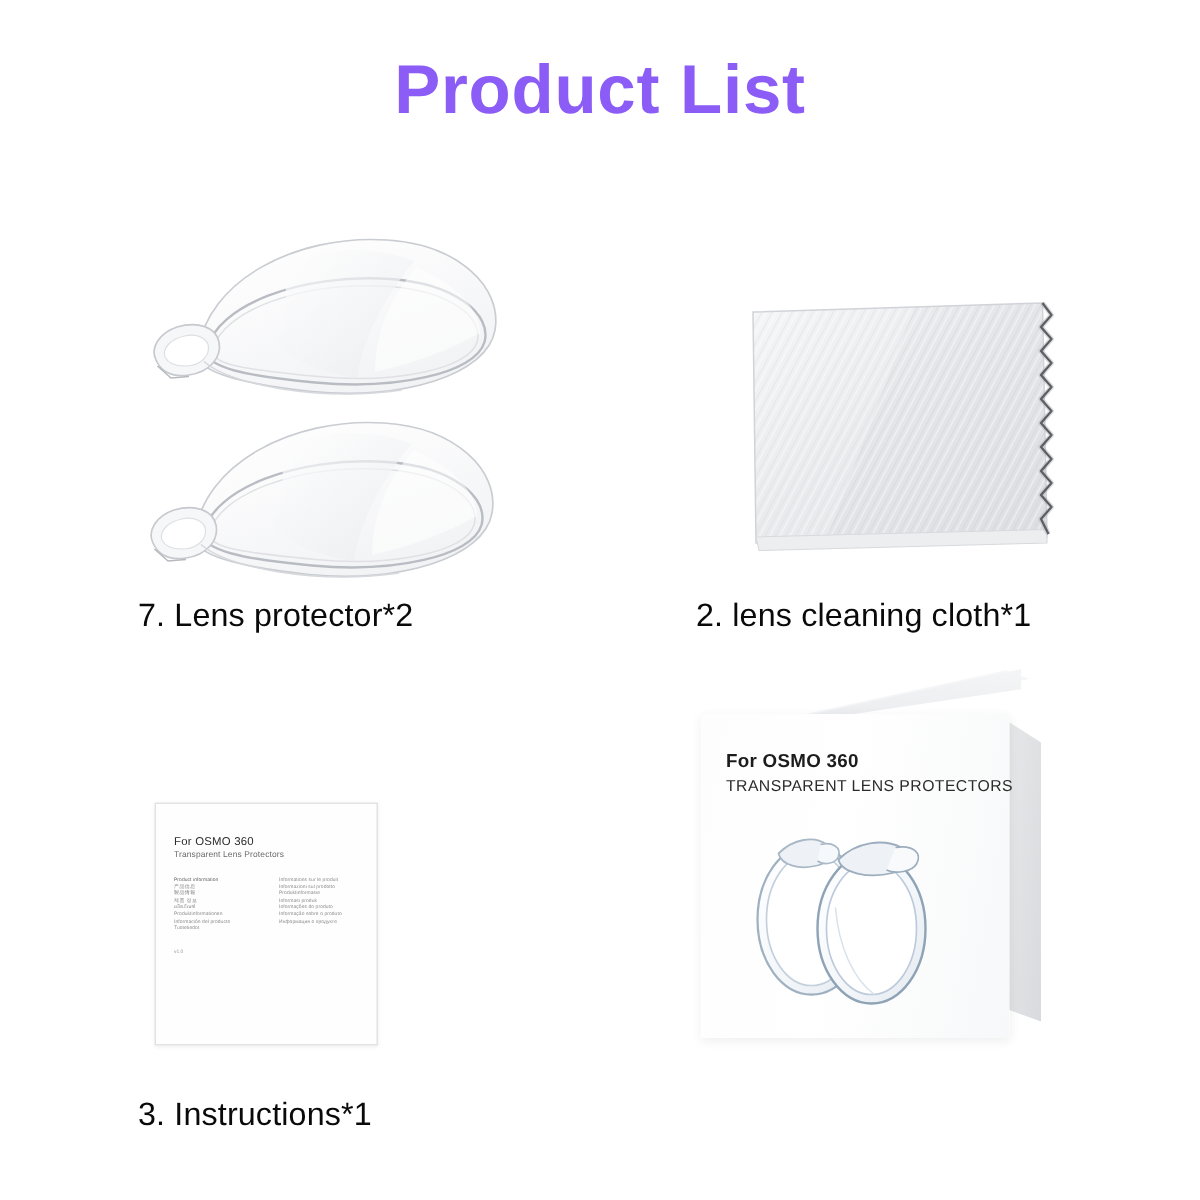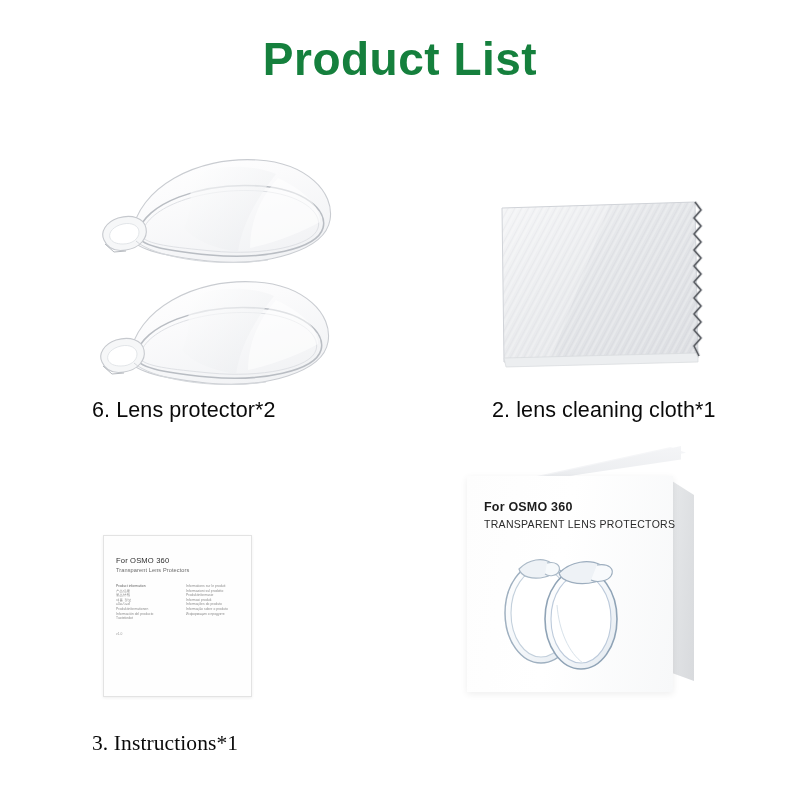--- a/index.html
+++ b/index.html
@@ -25,21 +25,21 @@
   
   .page-title {
     position: absolute;
     top: 34px;
     left: 0;
     width: 800px;
     text-align: center;
     font-size: 46px;
     font-weight: bold;
     letter-spacing: 0.5px;
-    color: #15803d;
+    color: #8b5cf6;
     line-height: 1.1;
   }
 
   
   .cell {
     position: absolute;
   }
   .cell-label {
     position: absolute;
     font-size: 21.5px;
@@ -241,21 +241,21 @@
         <path d="M96 28 C 126 16, 160 16, 184 26 C 162 54, 150 78, 146 104 C 120 100, 102 92, 92 80 C 100 62, 100 44, 96 28 Z" fill="url(#sheenB)" opacity="0.75"></path>
         <path d="M186 30 C 212 42, 228 58, 228 74 C 210 84, 186 94, 158 100 C 158 74, 168 50, 186 30 Z" fill="#ffffff" opacity="0.55"></path>
         <path d="M12 92 C 8 84, 14 74, 26 70 C 40 66, 52 70, 54 80 C 56 90, 48 100, 34 102 C 22 104, 15 99, 12 92 Z" fill="#f6f7f8" stroke="#c6c9ce" stroke-width="1.1"></path>
         <path d="M18 90 C 16 84, 22 78, 31 76 C 40 74, 47 78, 47 84 C 47 91, 40 96, 31 96 C 24 96, 20 94, 18 90 Z" fill="#ffffff" stroke="#dcdfe3" stroke-width="0.8"></path>
         <path d="M13 96 L 22 104 L 34 103" fill="none" stroke="#b6babf" stroke-width="1"></path>
         <path d="M44 93 C 60 108, 120 120, 176 112" fill="none" stroke="#d5d8dc" stroke-width="1"></path>
       </svg>
     </div>
 
   </div>
-  <div class="cell-label" style="left:92px; top:398px;">6. Lens protector*2</div>
+  <div class="cell-label" style="left:92px; top:398px;">7. Lens protector*2</div>
 
   <div class="cell cloth-area">
     <svg width="250" height="185" viewBox="0 0 250 185">
       <defs>
         <linearGradient id="clothG" x1="0" y1="0" x2="1" y2="1">
           <stop offset="0%" stop-color="#f2f3f5"></stop>
           <stop offset="45%" stop-color="#e4e6e9"></stop>
           <stop offset="100%" stop-color="#dcdee2"></stop>
         </linearGradient>
         <pattern id="weave" width="6" height="6" patternUnits="userSpaceOnUse" patternTransform="rotate(28)">
@@ -278,21 +278,21 @@
       <path d="M14 168 L 208 163 L 208 172 L 16 177 Z" fill="#eceef0" stroke="#d7dadd" stroke-width="0.7"></path>
 
       <path d="M205 12 L 211 20 L 204 28 L 211 36 L 204 44 L 211 52 L 204 60 L 211 68 L 204 76
                L 211 84 L 204 92 L 211 100 L 204 108 L 211 116 L 204 124 L 211 132 L 204 140
                L 211 148 L 204 156 L 209 166" fill="none" stroke="#3a3d42" stroke-width="1.5" stroke-linejoin="round"></path>
       <path d="M205 12 L 211 20 L 204 28 L 211 36 L 204 44 L 211 52 L 204 60 L 211 68 L 204 76
                L 211 84 L 204 92 L 211 100 L 204 108 L 211 116 L 204 124 L 211 132 L 204 140
                L 211 148 L 204 156 L 209 166" fill="none" stroke="#9da1a6" stroke-width="3.4" opacity="0.35" stroke-linejoin="round"></path>
     </svg>
   </div>
-  <div class="cell-label" style="left:492px; top:398px;">2. lens cleaning cloth*1</div>
+  <div class="cell-label" style="left:464px; top:398px;">2. lens cleaning cloth*1</div>
 
   <div class="cell sheet-area">
     <div class="sheet">
       <div class="sheet-h1">For OSMO 360</div>
       <div class="sheet-h2">Transparent Lens Protectors</div>
       <div class="sheet-cols">
         <div class="sheet-col">
           <div class="sheet-line head">Product information</div>
           <div class="sheet-line cjk">产品信息</div>
           <div class="sheet-line cjk">製品情報</div>
@@ -308,21 +308,21 @@
           <div class="sheet-line">Produktinformasie</div>
           <div class="sheet-line">Informasi produk</div>
           <div class="sheet-line">Informações do produto</div>
           <div class="sheet-line">Informação sobre o produto</div>
           <div class="sheet-line">Информация о продукте</div>
         </div>
       </div>
       <div class="sheet-foot">v1.0</div>
     </div>
   </div>
-  <div class="cell-label" style="left:92px; top:731px;font-family:Liberation Serif, serif;">3. Instructions*1</div>
+  <div class="cell-label" style="left:92px; top:731px;">3. Instructions*1</div>
 
   <div class="cell box-area">
     <div class="box-top2"></div>
     <div class="box-top"></div>
     <div class="box-side"></div>
     <div class="box-front"></div>
 
     <div class="box-title">For OSMO 360</div>
     <div class="box-sub">TRANSPARENT LENS PROTECTORS</div>
 

